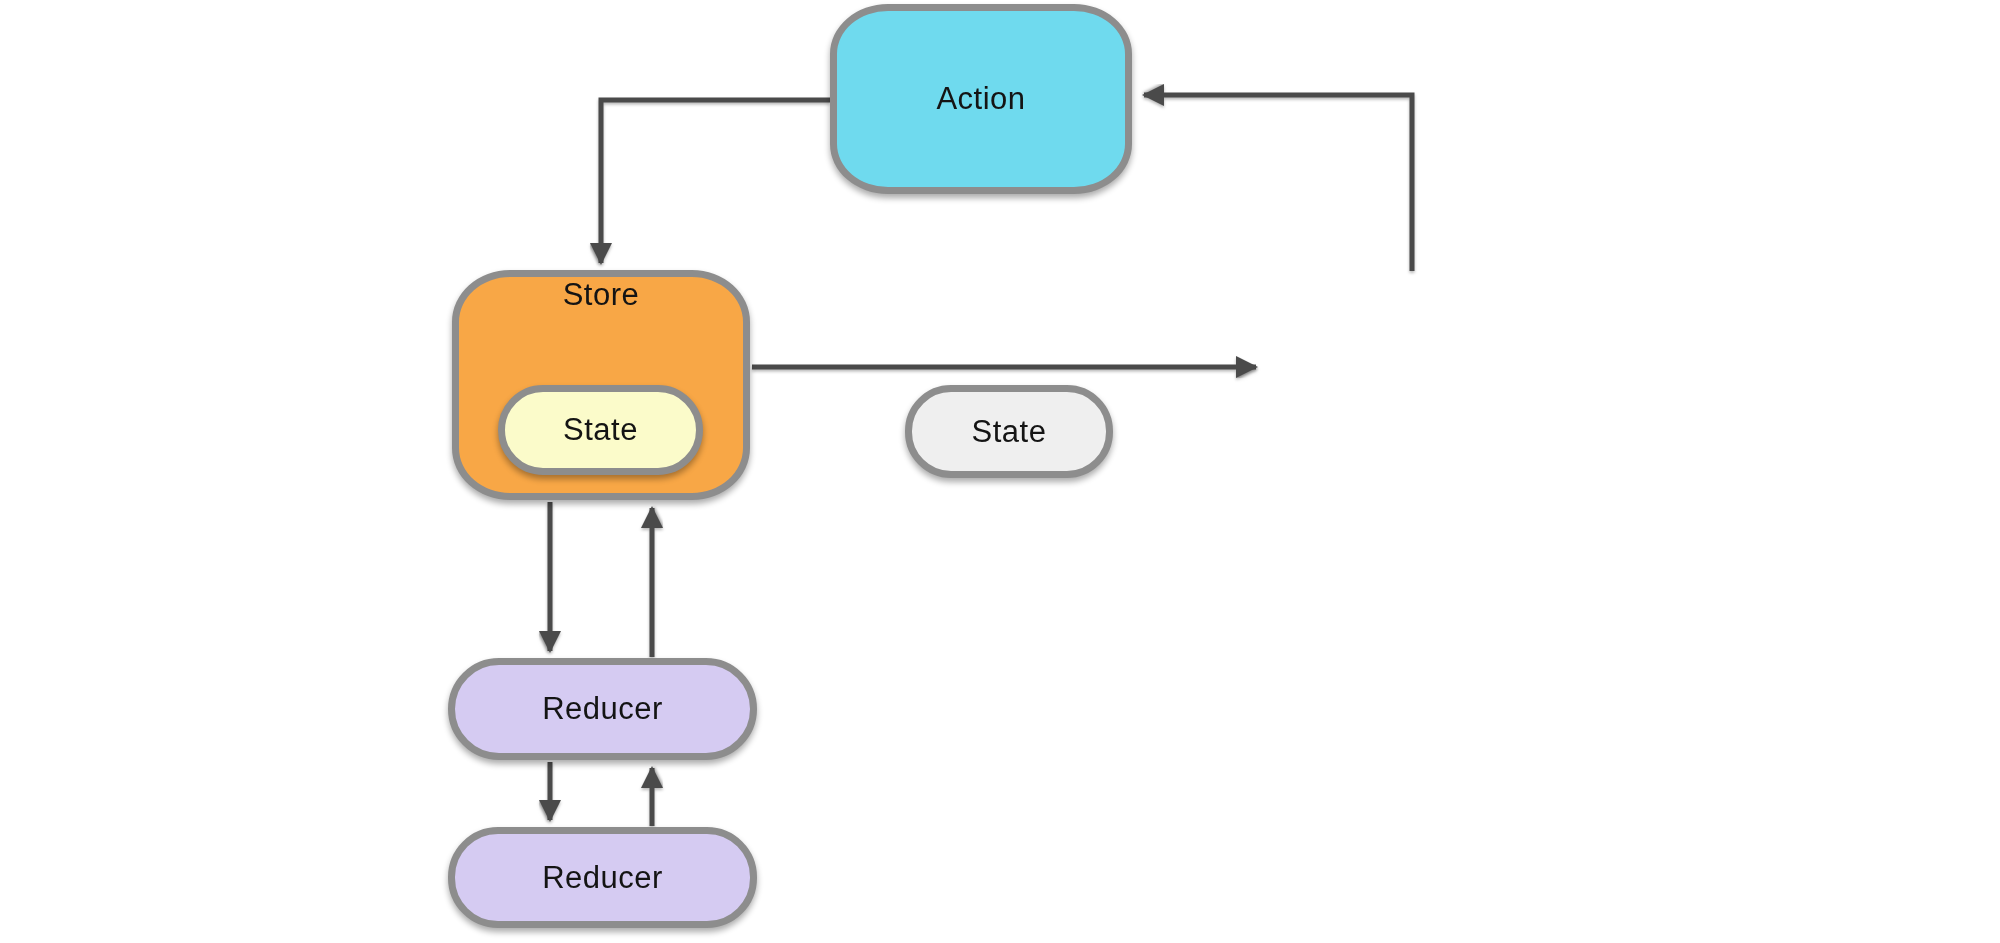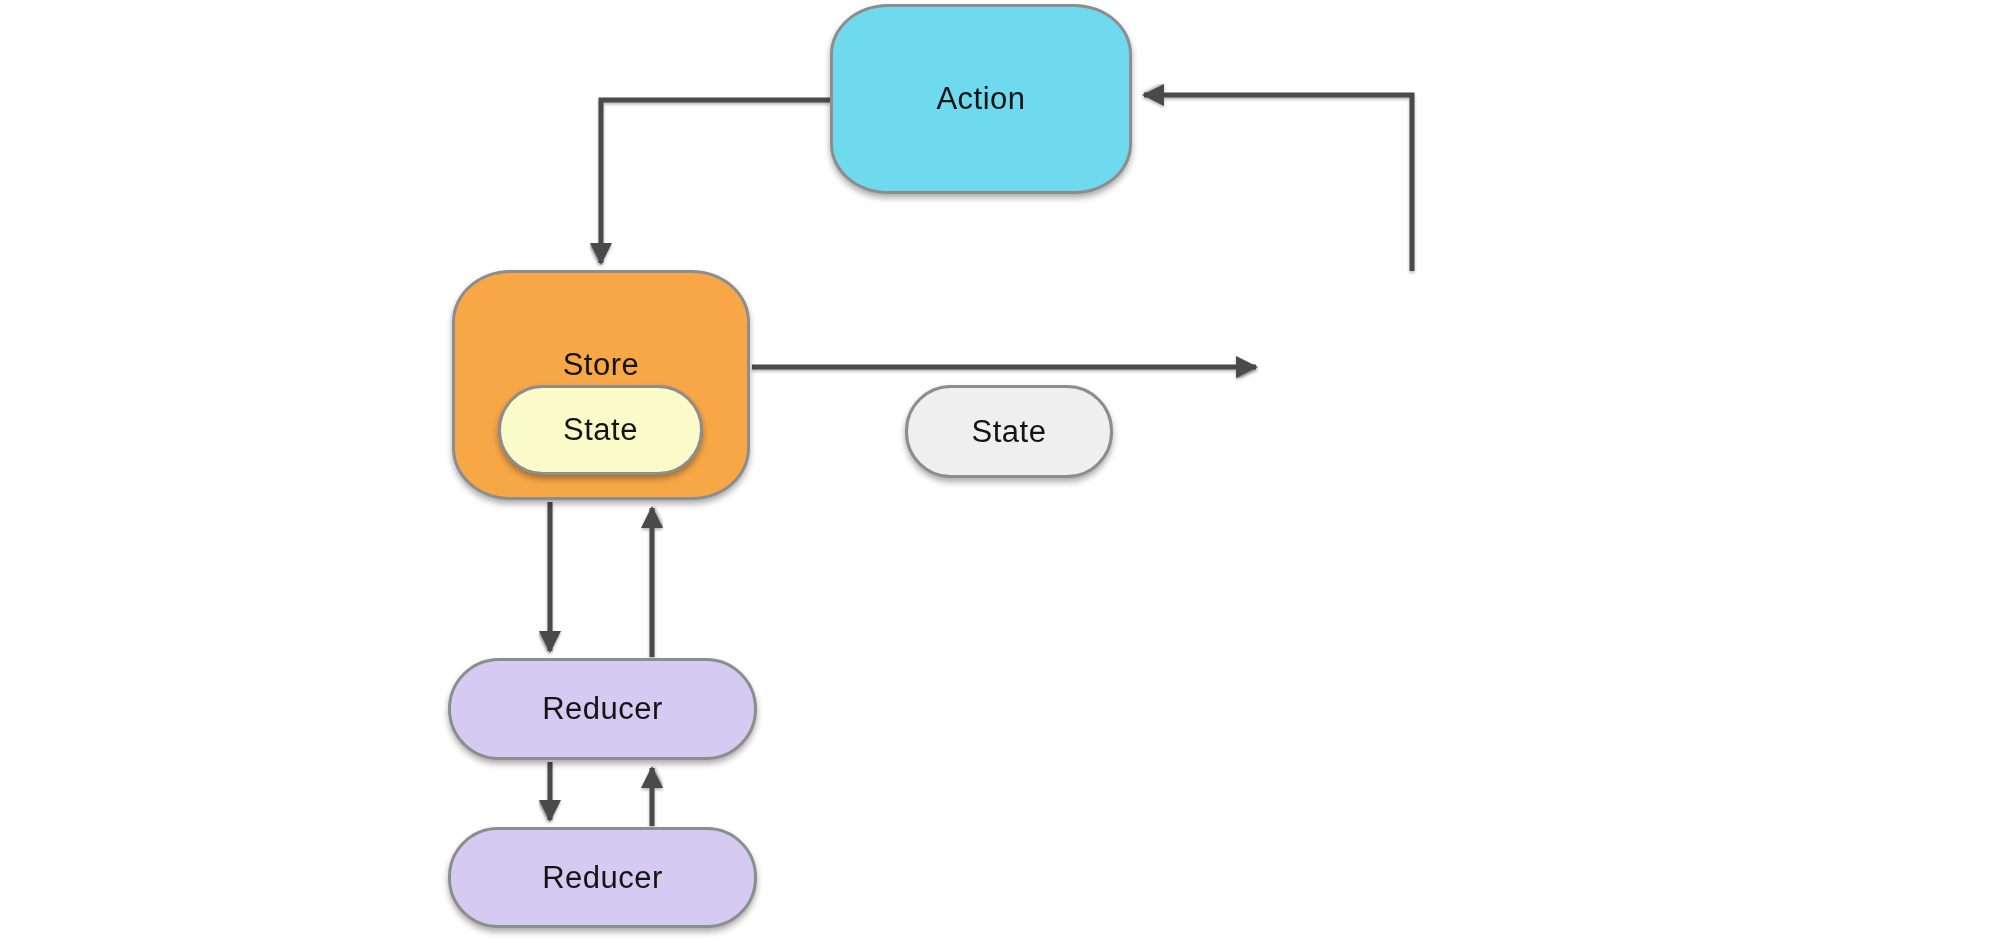--- a/index.html
+++ b/index.html
@@ -23,42 +23,42 @@
     height: 943px;
   }
   .edges path {
     fill: none;
     stroke-width: 5;
     filter: drop-shadow(0 2px 1.5px rgba(0,0,0,0.28));
   }
   .node {
     position: absolute;
     box-sizing: border-box;
-    border: 3px solid #ec4899;
+    border: 7px solid #ec4899;
     display: flex;
     align-items: center;
     justify-content: center;
     font-size: 31px;
     color: #141414;
     box-shadow: 0 4px 6px rgba(0,0,0,0.33);
     letter-spacing: 0.5px;
   }
   .node-action {
     left: 830px; top: 4px; width: 302px; height: 190px;
     border-radius: 58px / 50px;
   }
   .node-store {
     left: 452px; top: 270px; width: 298px; height: 230px;
     border-radius: 58px / 52px;
     display: block;
   }
   .store-label {
     position: absolute;
     left: 0; right: 0; top: 0; height: 110px;
-    display: flex; align-items: flex-end; justify-content: center;
+    display: flex; align-items: flex-start; justify-content: center;
   }
   .node-store-state {
     left: 498px; top: 385px; width: 205px; height: 90px;
     border-radius: 45px;
     z-index: 2;
   }
   .node-view {
     left: 1263px; top: 272px; width: 304px; height: 193px;
     border-radius: 58px / 50px;
   }

